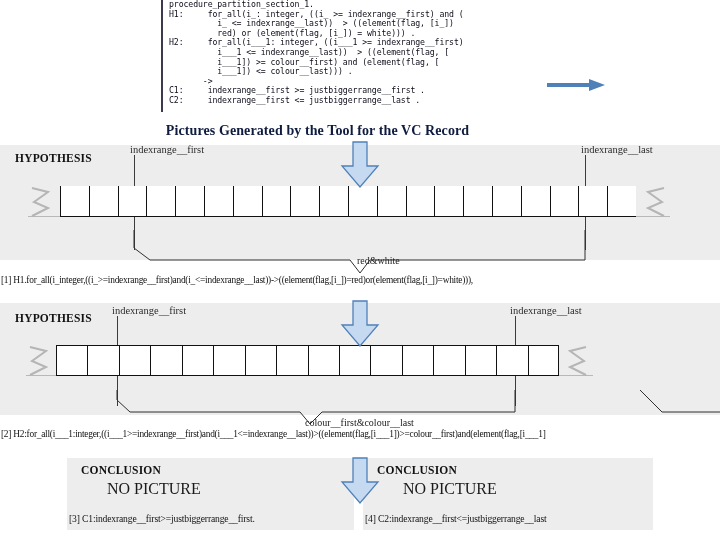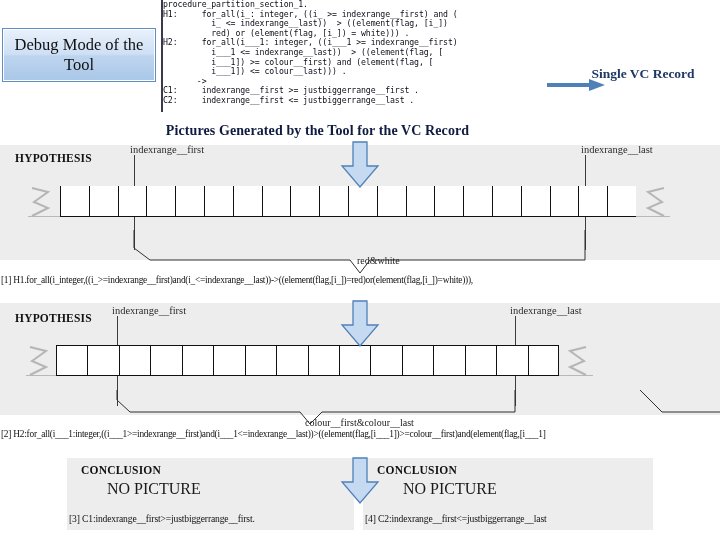--- a/index.html
+++ b/index.html
@@ -12,20 +12,21 @@
   .stage{position:absolute;left:0;top:0;width:720px;height:540px;}
 
   
   .code-block{
     position:absolute;left:161px;top:0px;width:420px;height:112px;
     font-family:"DejaVu Sans Mono",monospace;
     font-size:8.2px;line-height:9.6px;
     color:#0d0d1a;
     white-space:pre;
     border-left:2px solid #3a3a4a;
+    padding-left:6px;
     letter-spacing:-0.1px;
   }
 
   
   .callout{
     position:absolute;left:2px;top:28px;width:152px;height:52px;
     background:linear-gradient(180deg,#e9f1fb 0%,#cfe0f4 48%,#bed5ef 52%,#a9c7e8 100%);
     border:1px solid #5f8fc0;
     box-shadow:0 0 0 1px #ffffff inset;
     display:flex;align-items:center;justify-content:center;
@@ -128,29 +129,25 @@
           i_ &lt;= indexrange__last))  &gt; ((element(flag, [i_])
           red) or (element(flag, [i_]) = white))) .
 H2:     for_all(i___1: integer, ((i___1 &gt;= indexrange__first)
           i___1 &lt;= indexrange__last))  &gt; ((element(flag, [
           i___1]) &gt;= colour__first) and (element(flag, [
           i___1]) &lt;= colour__last))) .
        -&gt;
 C1:     indexrange__first &gt;= justbiggerrange__first .
 C2:     indexrange__first &lt;= justbiggerrange__last .</div>
 
-  <div class="callout">
-    <div class="callout-text">Debug Mode of the Tool</div>
-  </div>
 
   <svg class="vc-arrow" viewBox="0 0 60 14">
     <line x1="0" y1="7" x2="44" y2="7" stroke="#4f81b8" stroke-width="4"></line>
     <polygon points="42,1 58,7 42,13" fill="#4f81b8"></polygon>
   </svg>
-  <div class="vc-label">Single VC Record</div>
 
   <div class="sec-title">Pictures Generated by the Tool for the VC Record</div>
 
   <div class="panel" id="panel1"></div>
 
   <div class="hyp-label" style="left:7px;top:152px;">HYPOTHESIS</div>
 
   <div class="range-label" style="left:130px;top:144px;">indexrange__first</div>
   <div class="range-label" style="left:581px;top:144px;">indexrange__last</div>
 

